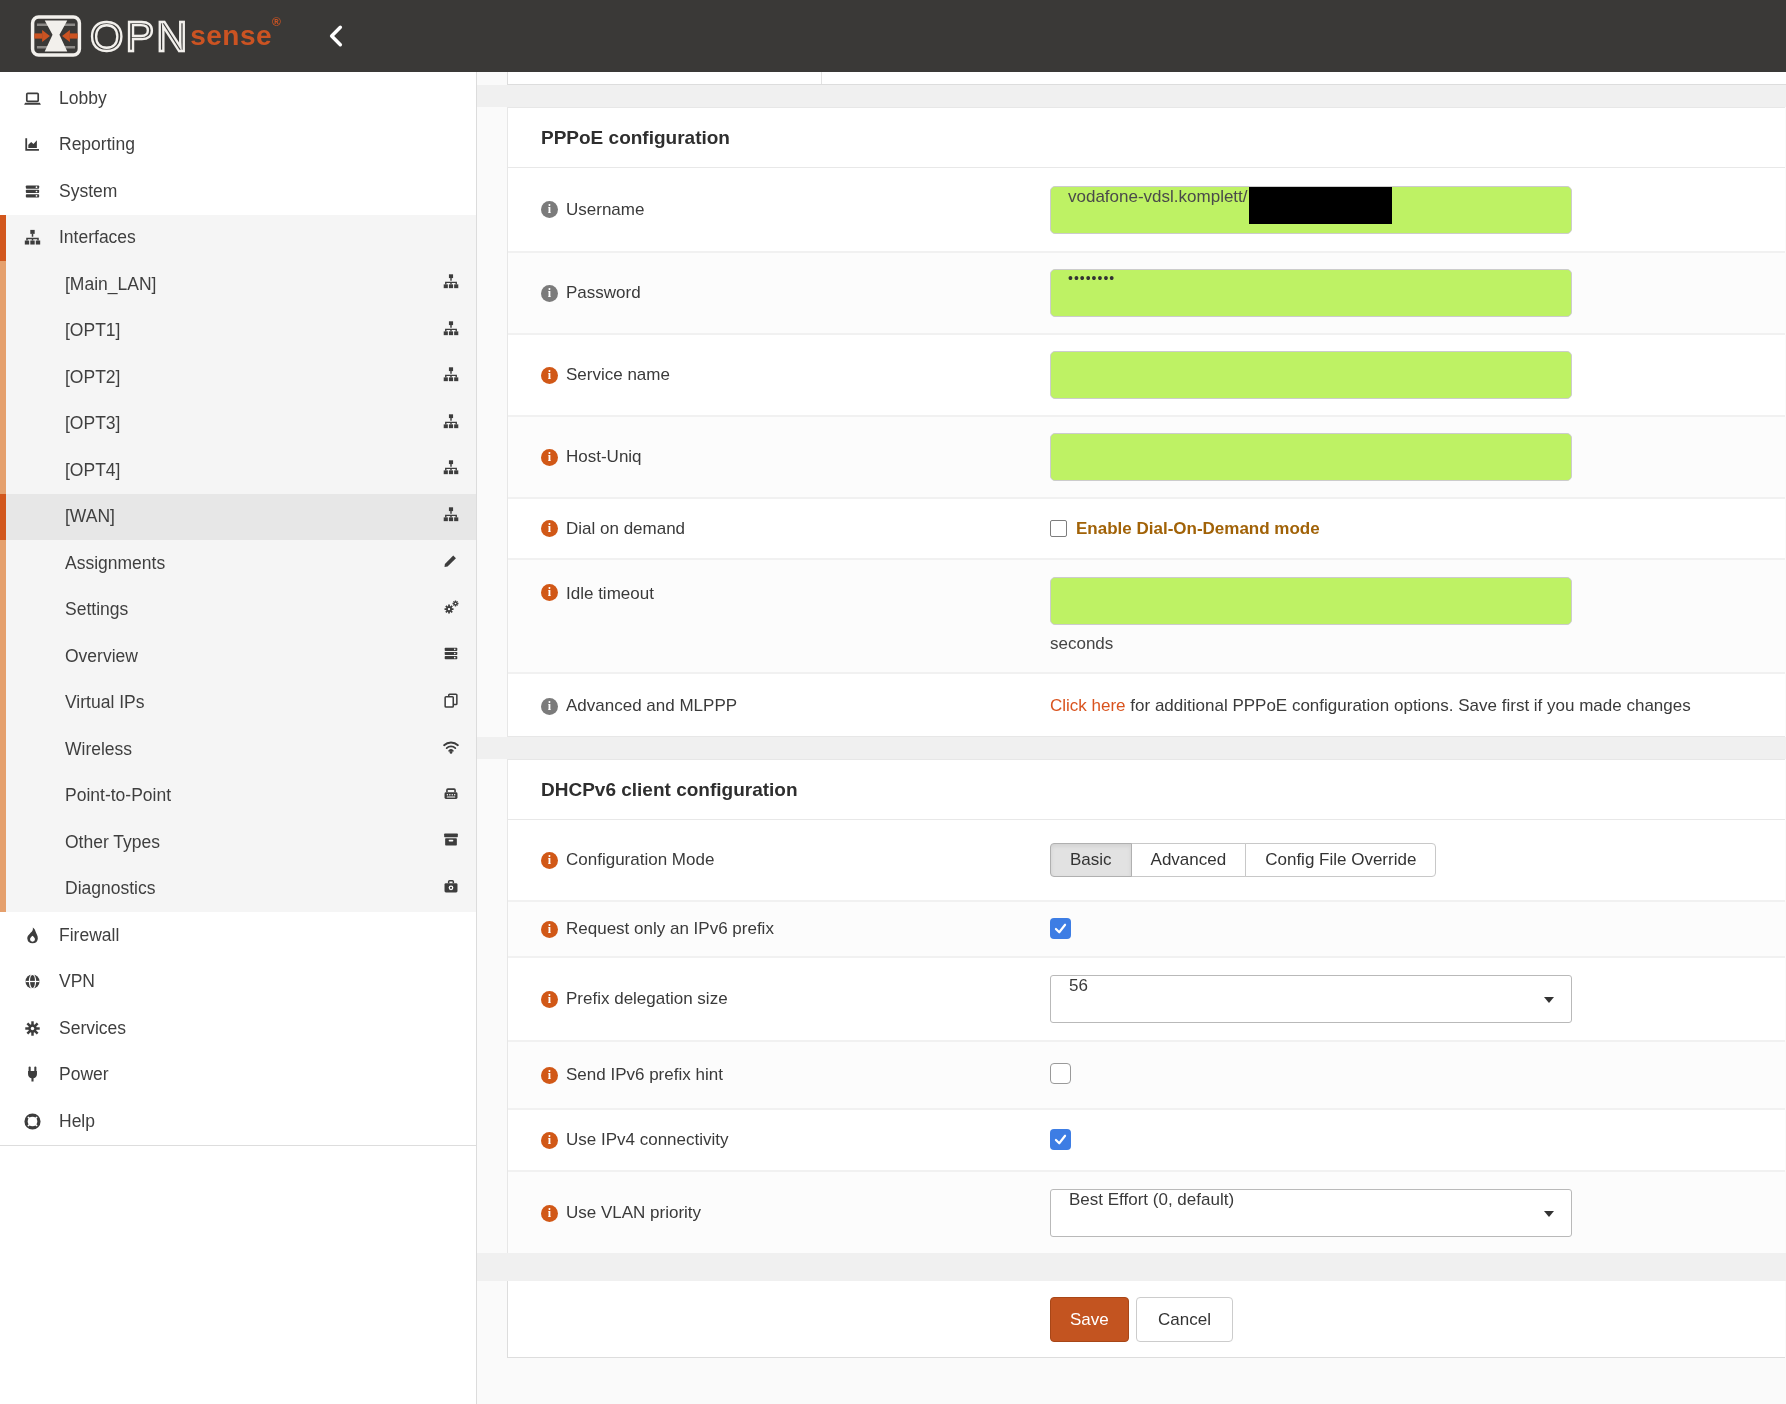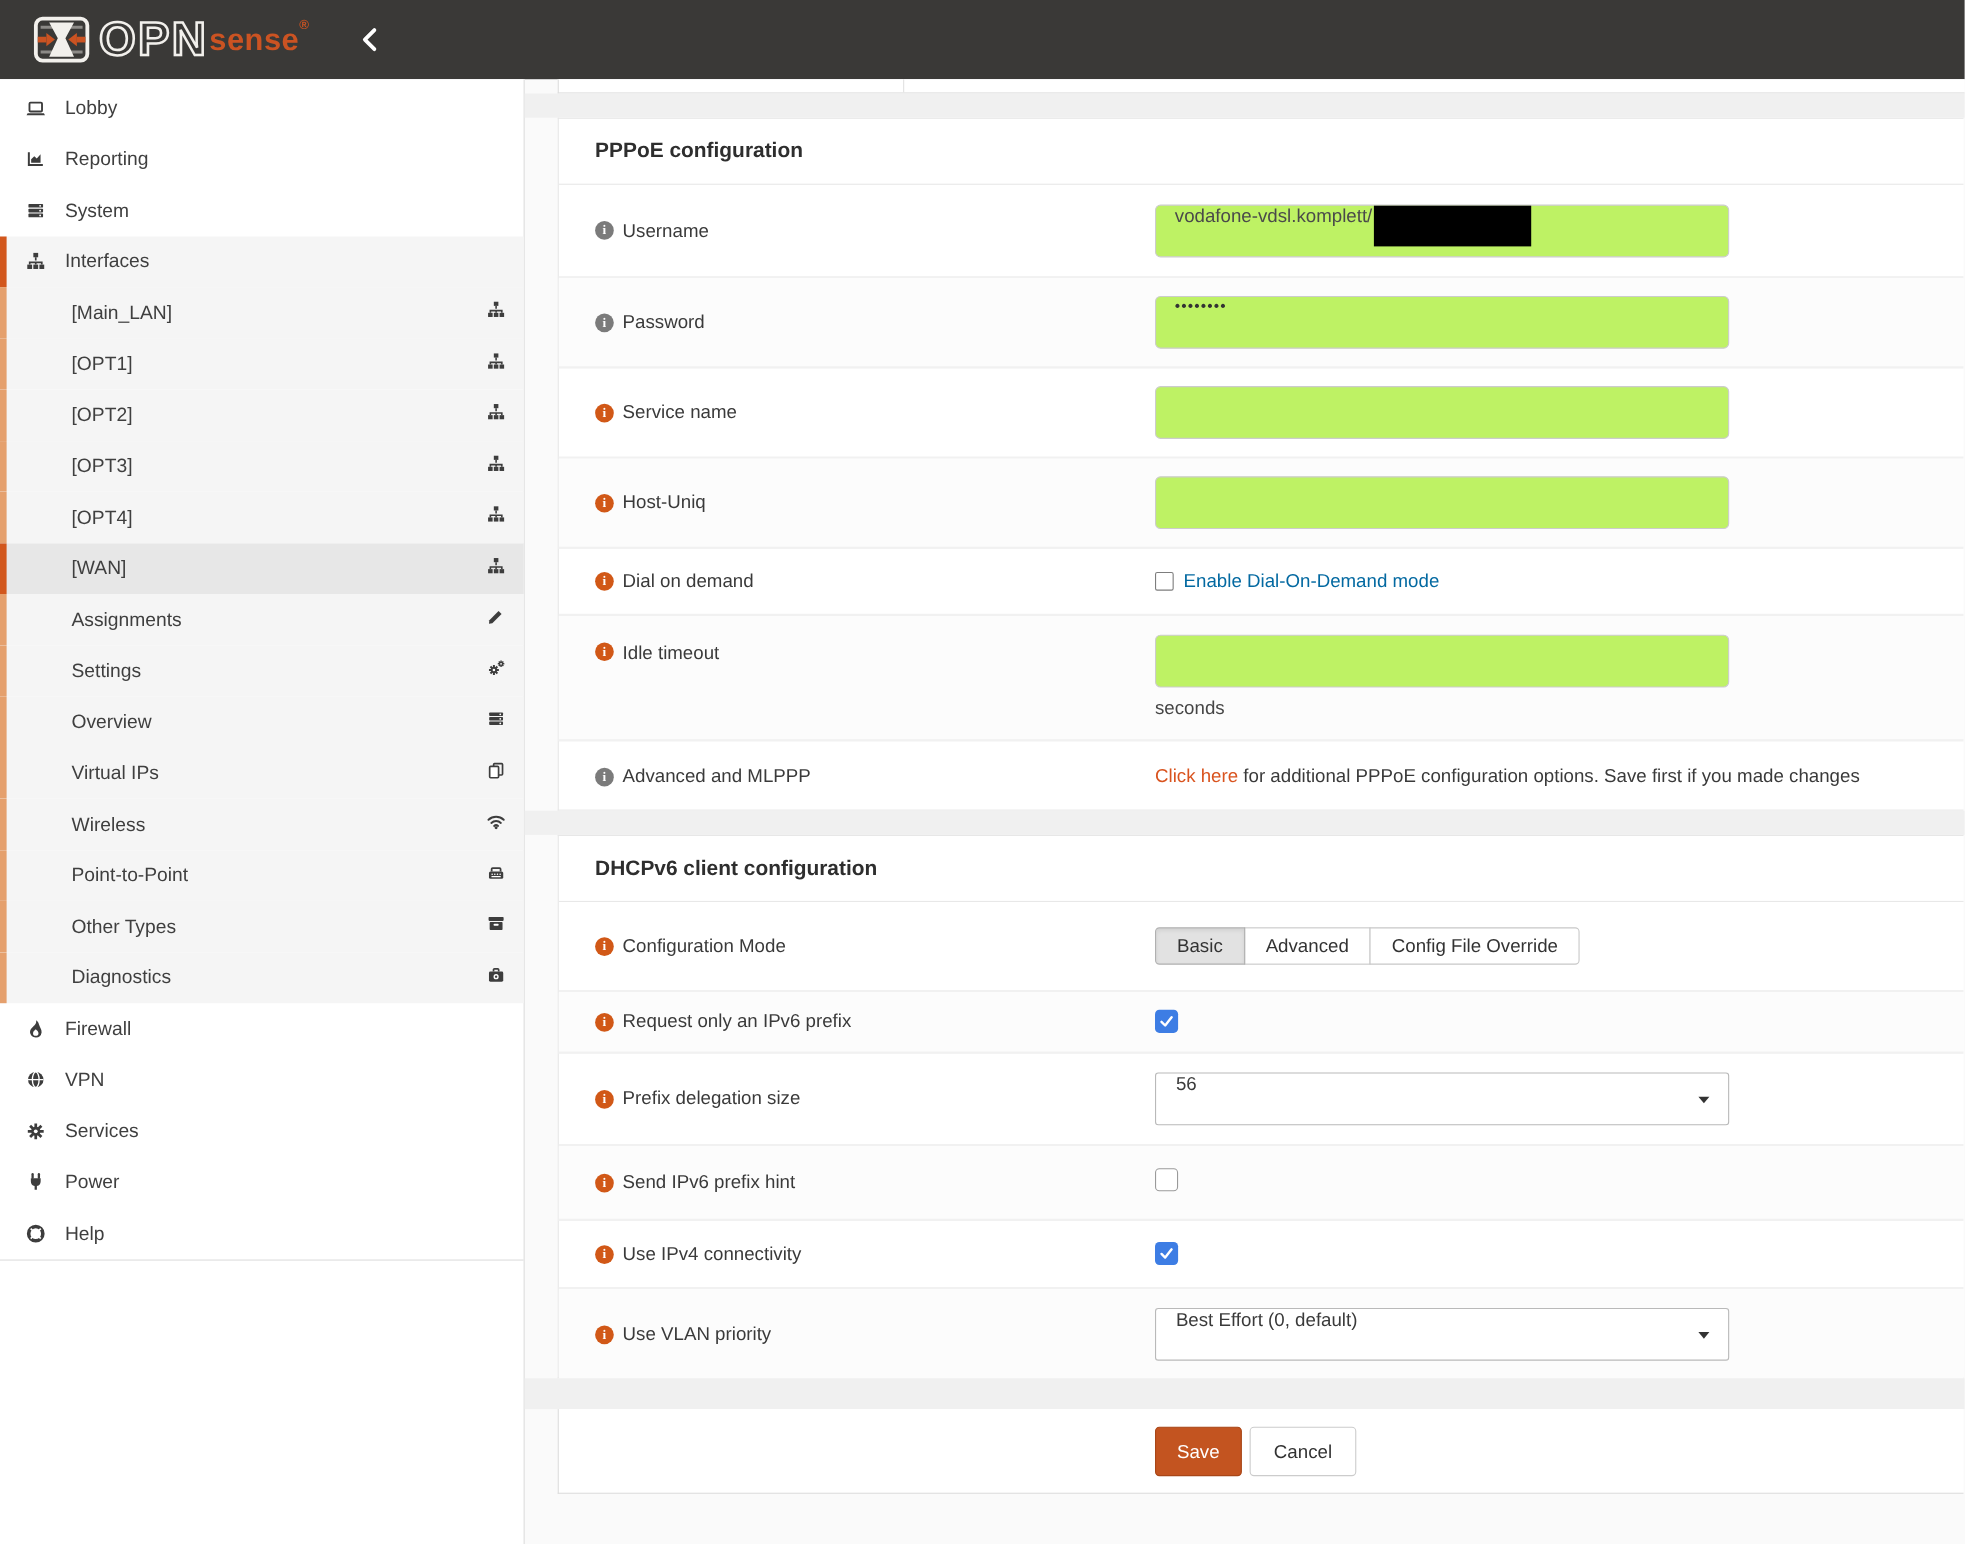--- a/index.html
+++ b/index.html
@@ -5,21 +5,21 @@
   * { margin:0; padding:0; box-sizing:border-box; }
   html,body { width:1786px; height:1404px; }
   body {
     position:relative; overflow:hidden; background:#fafafa;
     font-family:"Liberation Sans", sans-serif; color:#3a3a3a;
   }
   
   .topbar { position:absolute; left:0; top:0; width:1786px; height:72px; background:#3a3937; display:flex; align-items:center; }
   .logo-wrap { display:flex; align-items:center; margin-left:30px; }
   .logo-icon { width:52px; height:44px; }
-  .logo-opn { font-size:43px; font-weight:700; letter-spacing:2px; color:transparent; -webkit-text-stroke:2.3px #f2f0ec; margin-left:8px; line-height:1; }
+  .logo-opn { font-size:43px; font-weight:400; letter-spacing:2px; color:transparent; -webkit-text-stroke:2.3px #f2f0ec; margin-left:8px; line-height:1; }
   .logo-sense { font-size:28px; font-weight:700; color:#cb5322; line-height:1; margin-left:1px; letter-spacing:0.5px; }
   .logo-reg { font-size:12px; color:#cb5322; vertical-align:top; position:relative; top:-14px; font-weight:700; }
   .collapse-btn { margin-left:46px; cursor:pointer; display:flex; align-items:center; }
   
   .sidebar { position:absolute; left:0; top:72px; width:477px; height:1332px; background:#fff; border-right:1px solid #dcdcdc;padding-left:16px; }
   .side-list { position:absolute; top:3px; left:0; right:0; }
   .side-row { height:46.5px; display:flex; align-items:center; position:relative; cursor:pointer; font-size:17.5px; color:#3f3f3f; }
   .side-row .s-icon { width:27px; margin-left:19px; display:flex; justify-content:center; }
   .side-row .s-label { margin-left:13px; }
   .iface-section { background:#f5f5f5; }
@@ -40,21 +40,21 @@
   .form-row:last-child { border-bottom:none; }
   .row-even { background:#fcfcfc; }
   .lbl-cell { padding-left:33px; display:flex; align-items:center; font-size:17px; color:#3a3a3a; }
   .info-ic { width:17px; height:17px; border-radius:50%; display:inline-flex; align-items:center; justify-content:center; color:#fff; font:700 12px "Liberation Serif", serif; margin-right:8px; flex:0 0 17px; cursor:pointer; }
   .info-gray { background:#7b7b7b; }
   .info-orange { background:#d15817; }
   .txt-input { width:522px; height:48px; border:1px solid #ccc; border-radius:5px; background:#bef264; display:flex; align-items:flex-start; padding-left:17px; font-size:17px; color:#4a4a4a; }
   .redact { display:inline-block; width:143px; height:37px; background:#000; margin-left:1px; }
   .pwd-dots { font-size:14px; letter-spacing:1px; color:#333; }
   .cb-plain { width:17px; height:17px; border:1.5px solid #7d7d7d; border-radius:2px; background:#fff; margin-right:9px; flex:0 0 17px; cursor:pointer; }
-  .cb-bold-label { font-size:17px; font-weight:400; color:#0369a1; }
+  .cb-bold-label { font-size:17px; font-weight:700; color:#a16207; }
   .cb-blue { width:21px; height:21px; border-radius:4px; background:#3d7de4; display:inline-flex; align-items:center; justify-content:center; cursor:pointer; }
   .cb-empty { width:21px; height:21px; border-radius:4px; background:#fff; border:1.5px solid #9a9a9a; cursor:pointer; }
   .suffix-txt { font-size:17px; color:#454545; margin-top:9px; }
   .link { color:#d9531e; cursor:pointer; }
   .adv-text { font-size:17px; color:#3a3a3a; white-space:nowrap; }
   .btn-group { display:inline-flex; }
   .bg-btn { height:32px; padding:16px 19px; font-size:17px; display:flex; align-items:center; background:#fff; border:1px solid #c8c8c8; color:#333; cursor:pointer; margin-left:-1px; }
   .bg-btn.first { border-radius:4px 0 0 4px; margin-left:0; }
   .bg-btn.last { border-radius:0 4px 4px 0; }
   .bg-btn.active { background:#e2e2e2; border-color:#b0b0b0; box-shadow:inset 0 2px 4px rgba(0,0,0,0.08); z-index:2; }

